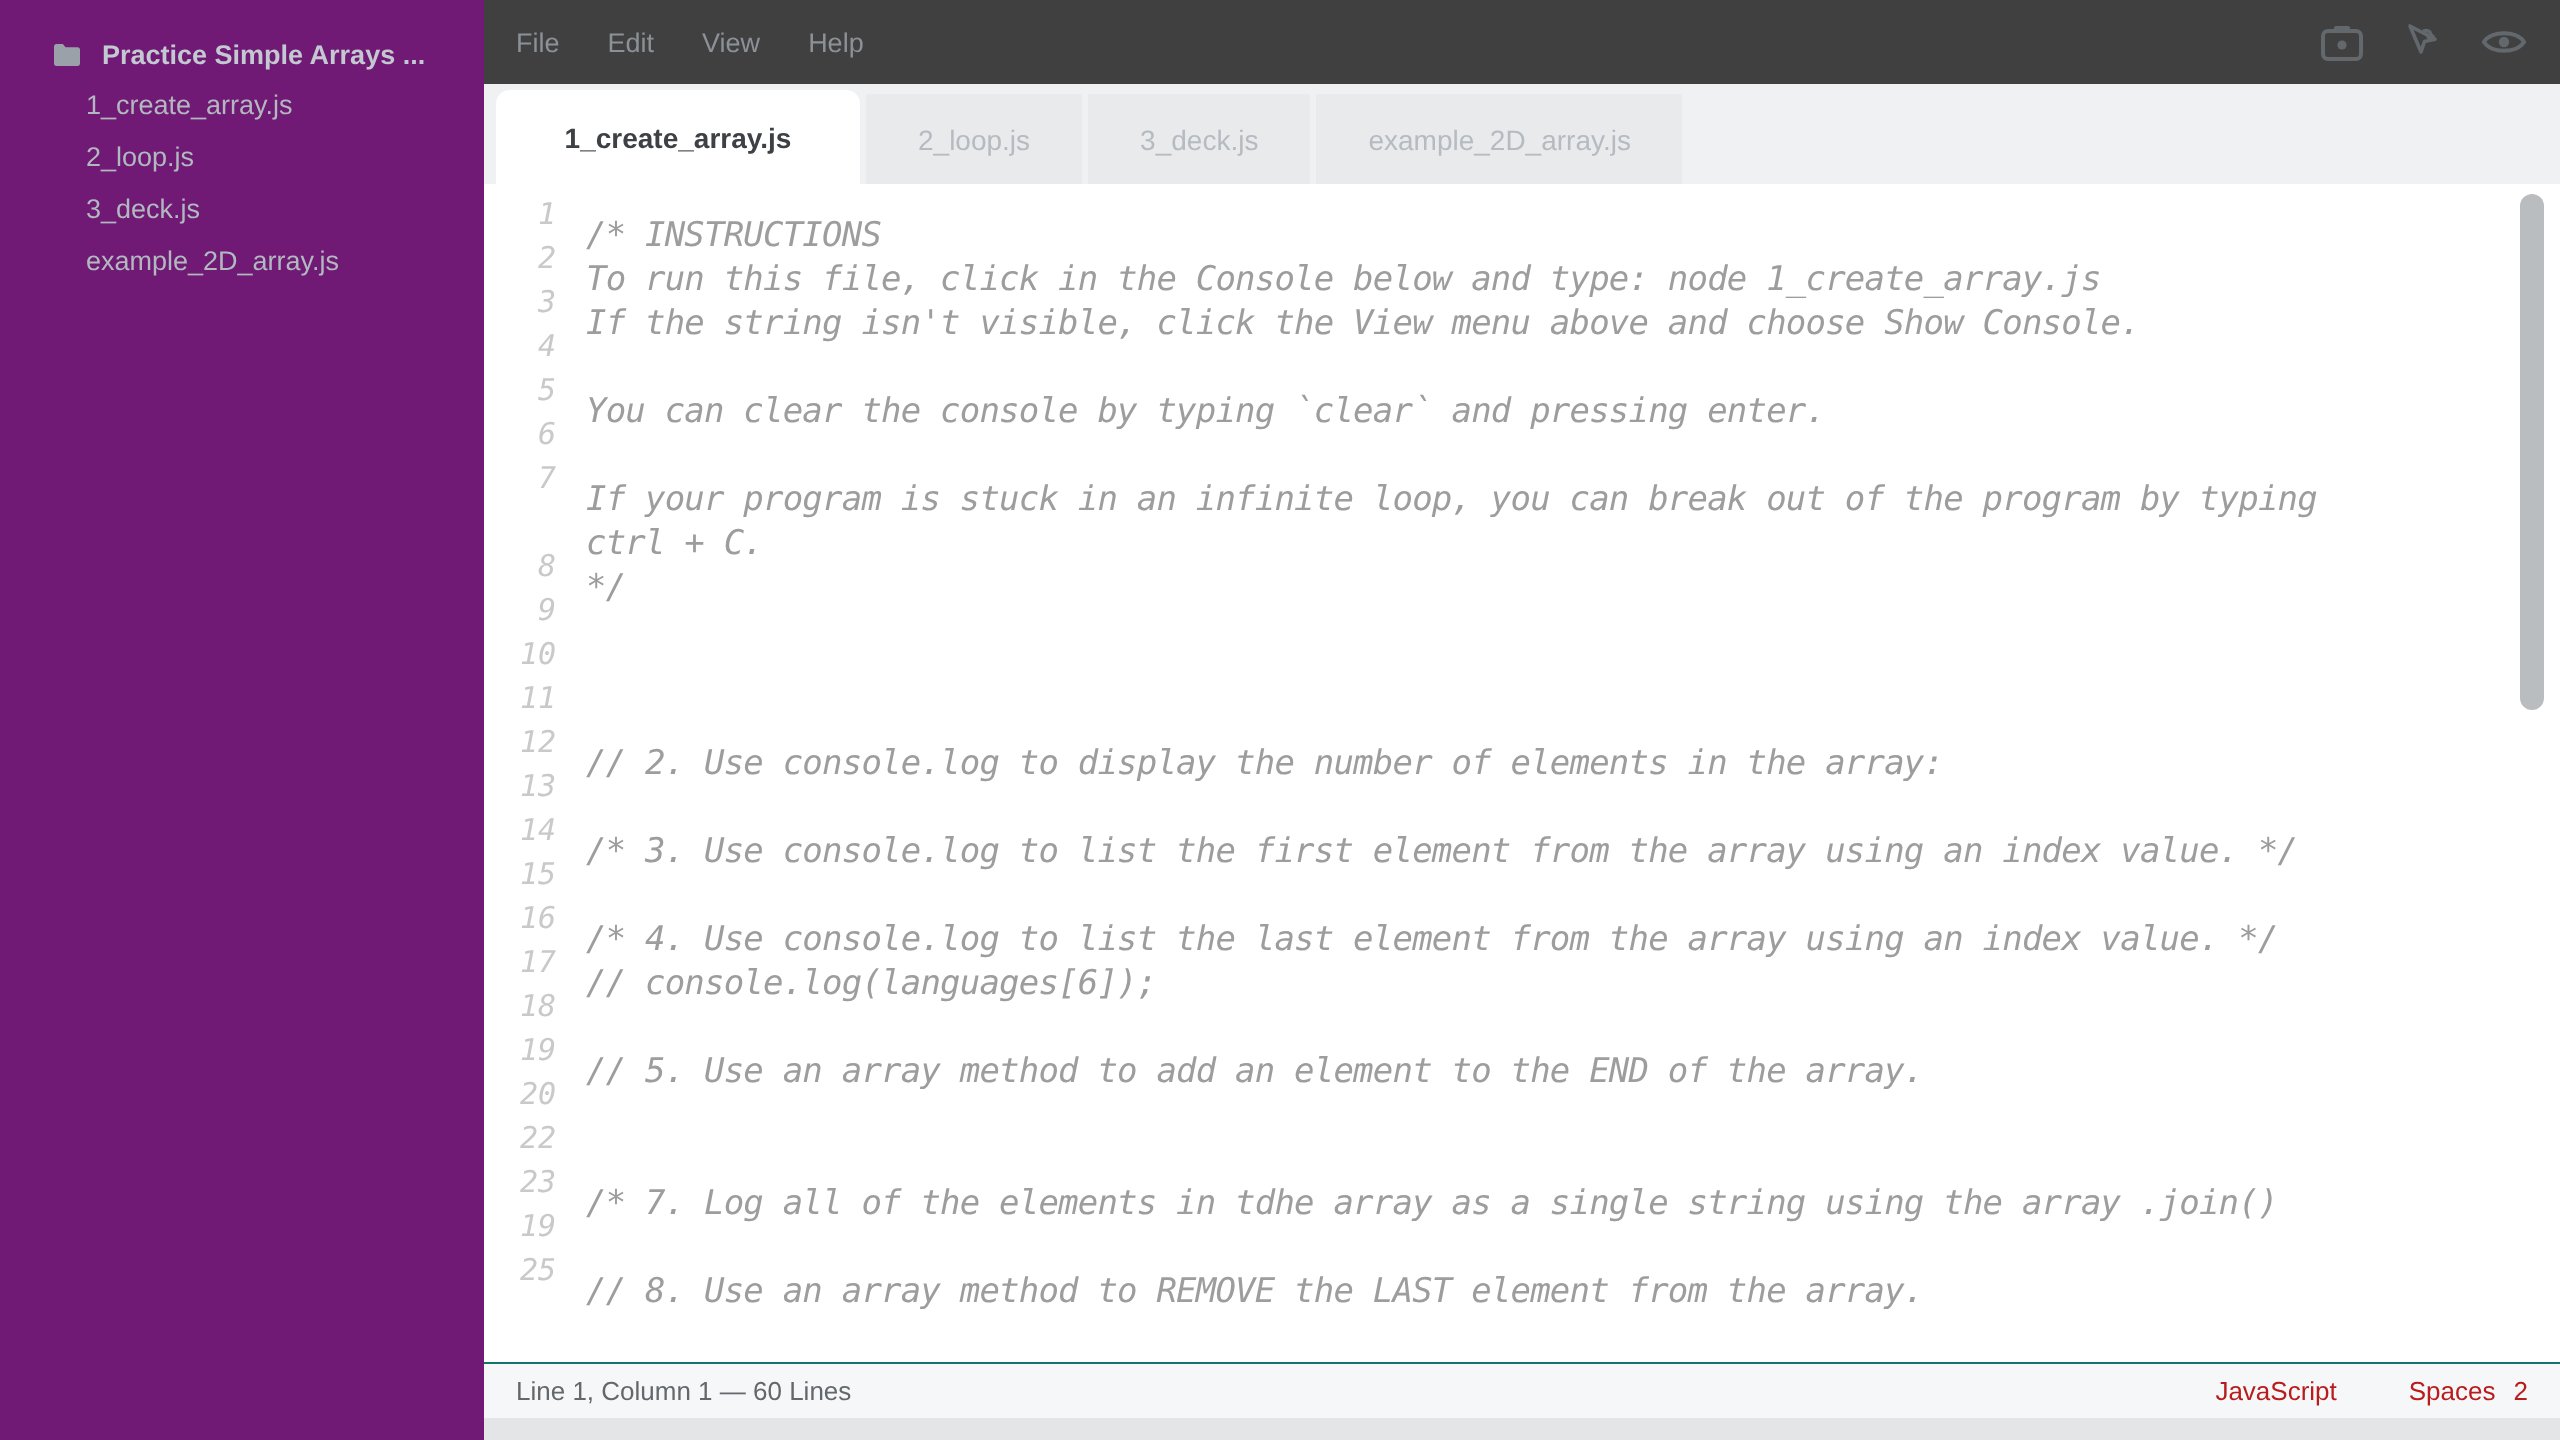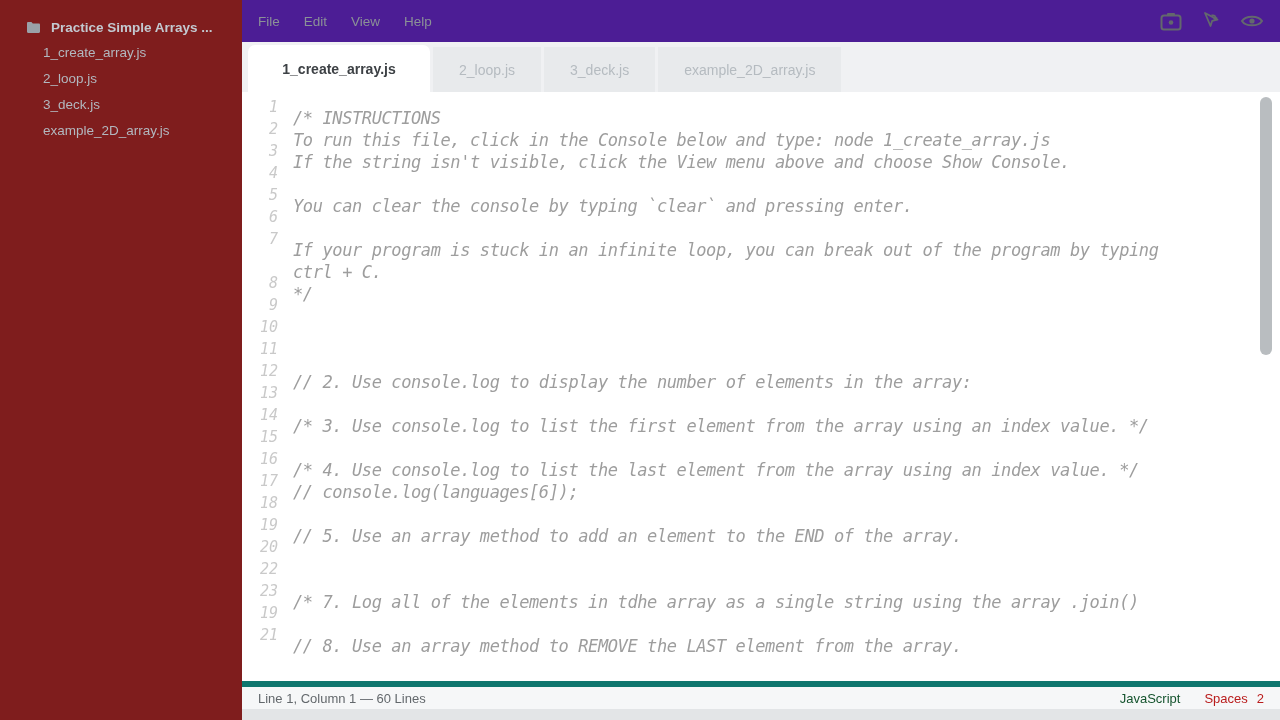--- a/index.html
+++ b/index.html
@@ -6,21 +6,21 @@
   html, body { width: 1280px; height: 720px; overflow: hidden; }
   body {
     font-family: "Liberation Sans", sans-serif;
     background: #e4e6e8;
     display: flex;
   }
 
   
   .sidebar {
     width: 242px; height: 720px;
-    background: #7f1d1d;
+    background: #701a75;
     flex: 0 0 242px;
     padding-top: 14px;
     color: #b7bdc4;
   }
   .folder-row {
     display: flex; align-items: center;
     padding: 4px 0 4px 26px;
     height: 26px;
     cursor: default;
   }
@@ -35,21 +35,21 @@
     padding-left: 43px;
     font-size: 13.5px; color: #b2b8bf;
     white-space: nowrap; cursor: default;
   }
 
   
   .main { width: 1038px; display: flex; flex-direction: column; }
 
   
   .menubar {
-    height: 42px; background: #4c1d95;
+    height: 42px; background: #404040;
     display: flex; align-items: center;
     padding-left: 16px;
   }
   .menu-item {
     font-size: 13.5px; color: #8b9197;
     margin-right: 24px; cursor: default;
   }
   .menubar-spacer { flex: 1; }
   .topbar-icons { display: flex; align-items: center; gap: 19px; margin-right: 16px; }
   .topbar-icons .icon-btn { display: flex; align-items: center; cursor: pointer; }
@@ -105,27 +105,27 @@
   .vscrollbar {
     position: absolute; top: 5px; right: 8px;
     width: 12px; height: 258px;
     border-radius: 6px;
     background: #b9bdc0;
   }
 
   
   .statusbar {
     height: 28px; background: #f6f7f8;
-    border-top: 6px solid #0f766e;
+    border-top: 1px solid #0f766e;
     display: flex; align-items: center;
     padding: 0 16px;
     font-size: 13px; color: #63686c;
   }
   .statusbar .spacer { flex: 1; }
-  .status-syntax { color: #14532d; margin-right: 24px; cursor: pointer; }
+  .status-syntax { color: #b91c1c; margin-right: 36px; cursor: pointer; }
   .status-indent { display: flex; gap: 9px; cursor: pointer; color: #b91c1c; }
 
   .bottom-strip { height: 11px; background: #e3e5e7; }
 
   svg { display: block; }
 </style>
 </head>
 <body>
 
 <aside class="sidebar">
@@ -205,21 +205,21 @@
         <div class="code-row"><span class="gutter">14</span><span class="code-text">/* 3. Use console.log to list the first element from the array using an index value. */</span></div>
         <div class="code-row"><span class="gutter">15</span><span class="code-text"></span></div>
         <div class="code-row"><span class="gutter">16</span><span class="code-text">/* 4. Use console.log to list the last element from the array using an index value. */</span></div>
         <div class="code-row"><span class="gutter">17</span><span class="code-text">// console.log(languages[6]);</span></div>
         <div class="code-row"><span class="gutter">18</span><span class="code-text"></span></div>
         <div class="code-row"><span class="gutter">19</span><span class="code-text">// 5. Use an array method to add an element to the END of the array.</span></div>
         <div class="code-row"><span class="gutter">20</span><span class="code-text"></span></div>
         <div class="code-row"><span class="gutter">22</span><span class="code-text"></span></div>
         <div class="code-row"><span class="gutter">23</span><span class="code-text">/* 7. Log all of the elements in tdhe array as a single string using the array .join()</span></div>
         <div class="code-row"><span class="gutter">19</span><span class="code-text"></span></div>
-        <div class="code-row"><span class="gutter">21</span><span class="code-text">// 8. Use an array method to REMOVE the LAST element from the array.</span></div>
+        <div class="code-row"><span class="gutter">25</span><span class="code-text">// 8. Use an array method to REMOVE the LAST element from the array.</span></div>
       </div>
     <div class="vscrollbar"></div>
   </div>
 
   <div class="statusbar">
     <span>Line 1, Column 1 — 60 Lines</span>
     <span class="spacer"></span>
     <span class="status-syntax">JavaScript</span>
     <span class="status-indent">
       <span>Spaces</span>

